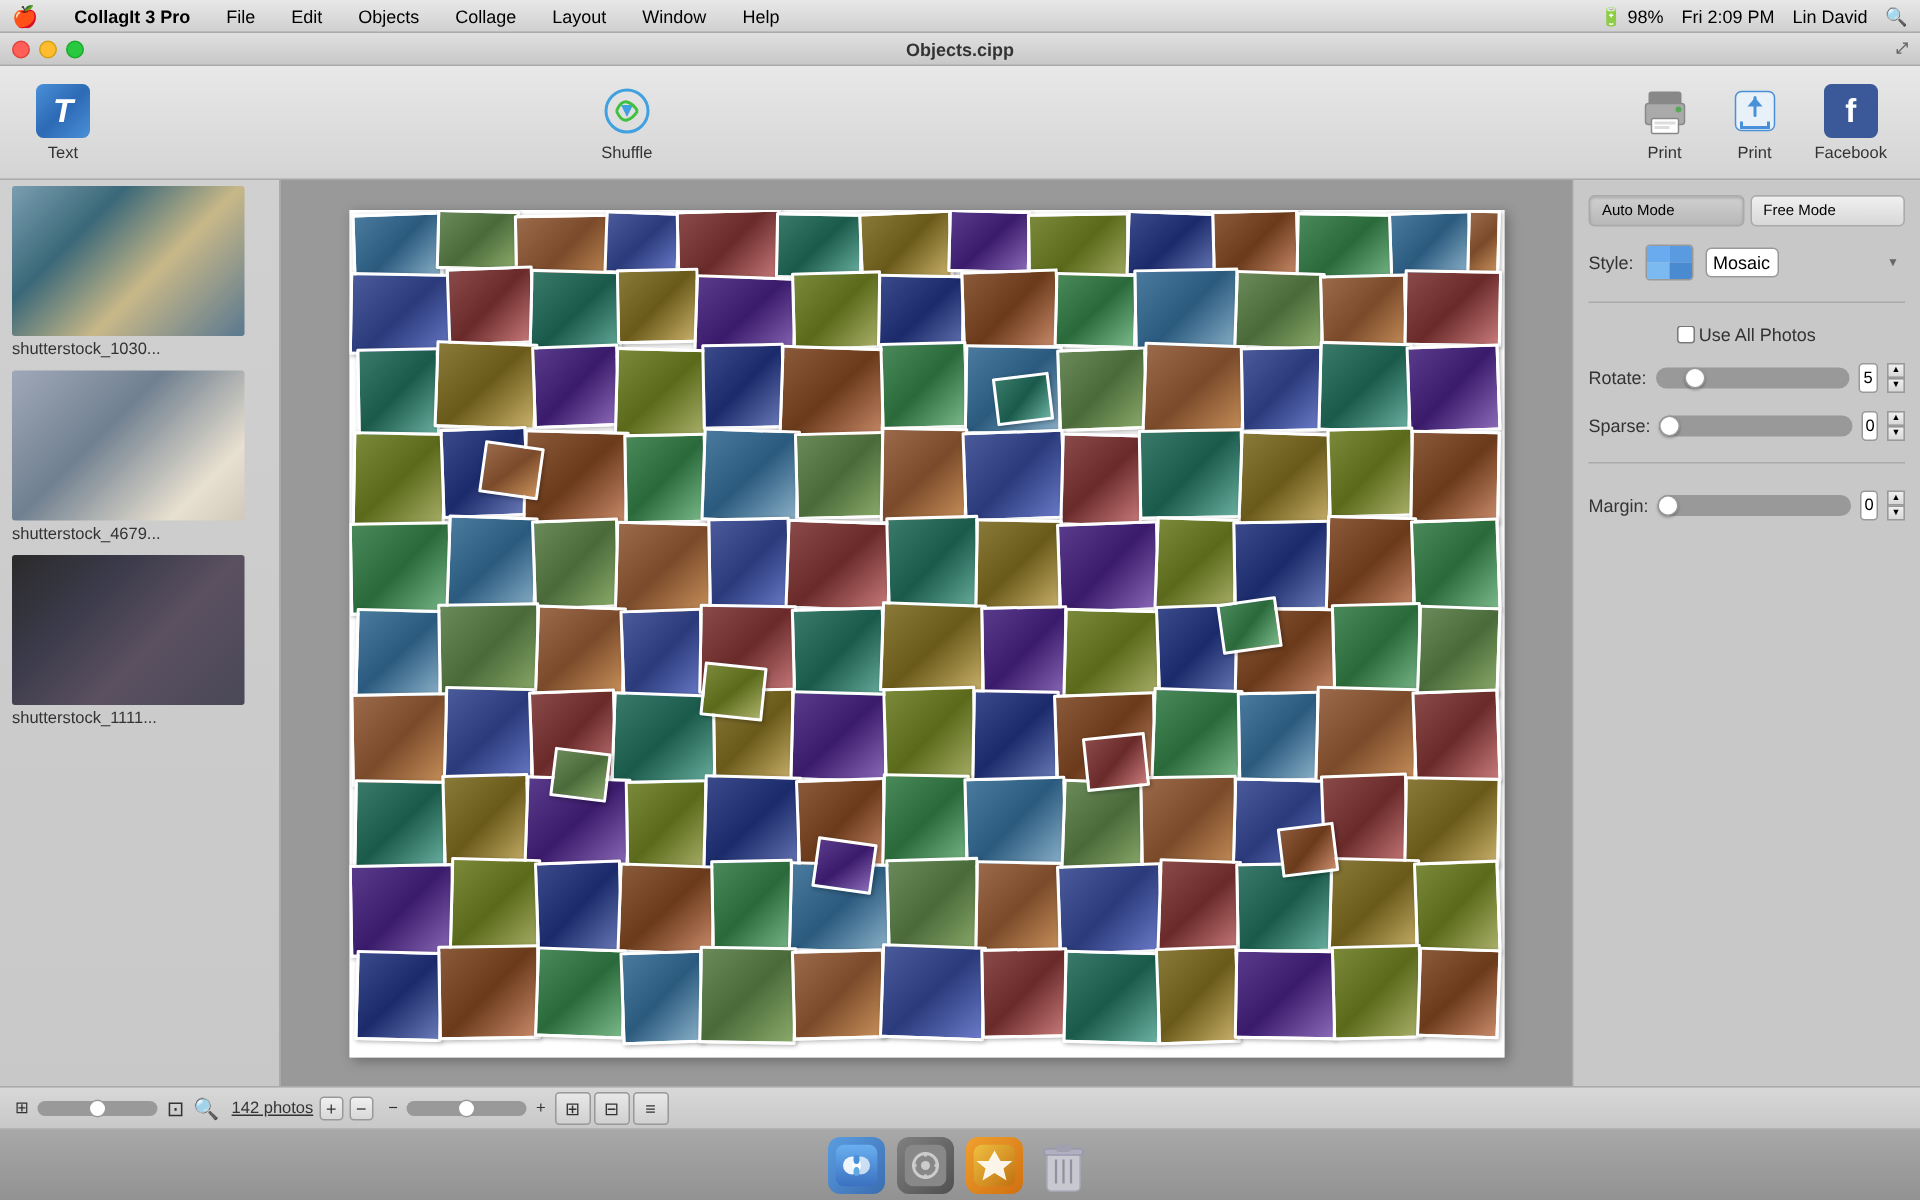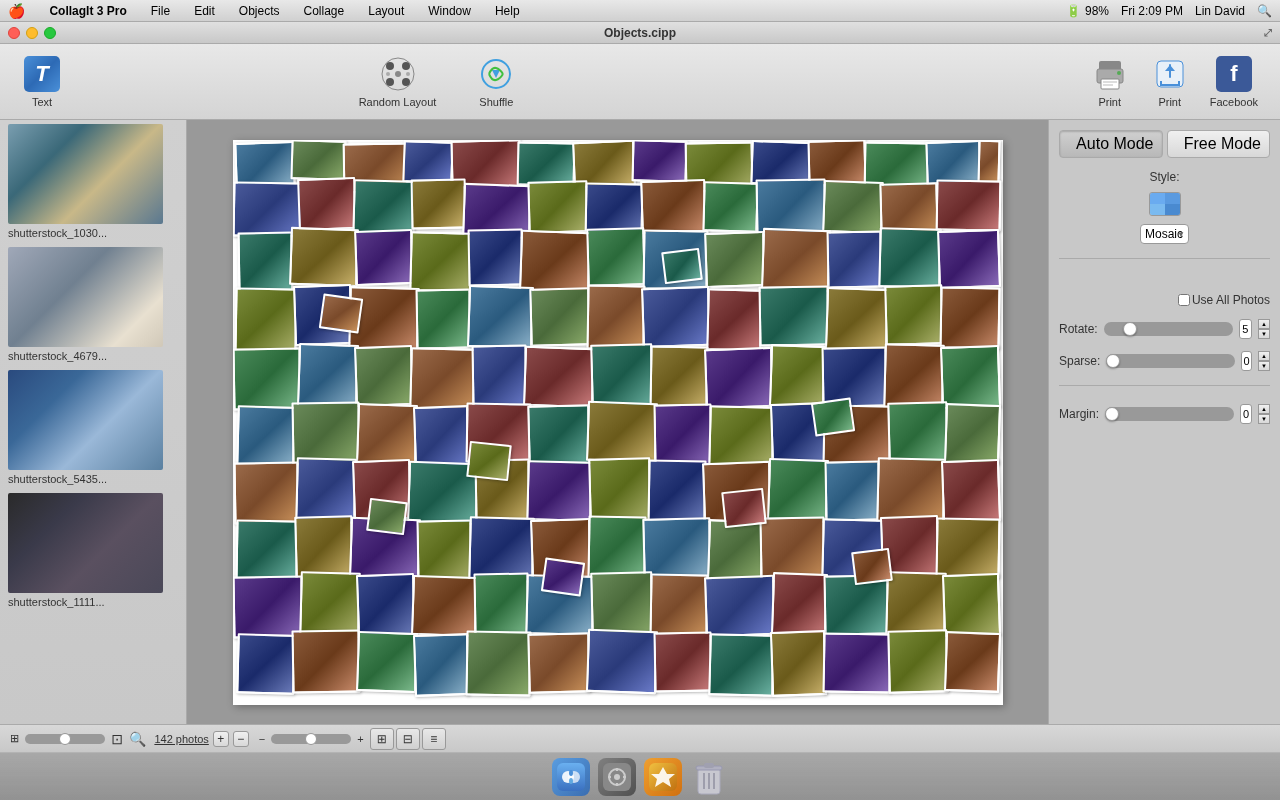--- a/index.html
+++ b/index.html
@@ -190,34 +190,33 @@
       display: flex;
       gap: 4px;
     }
     .mode-btn {
       flex: 1;
       padding: 4px 8px;
       border: 1px solid #aaa;
       border-radius: 4px;
       background: linear-gradient(to bottom, #f0f0f0, #d8d8d8);
       cursor: pointer;
-      font-size: 16px;
-      text-align: right;
+      font-size: 10px;
+      text-align: left;
     }
     .mode-btn.active {
       background: linear-gradient(to bottom, #d0d0d0, #b8b8b8);
       box-shadow: inset 0 1px 2px rgba(0,0,0,0.2);
     }
 
     .style-row {
       display: flex;
       align-items: center;
       gap: 8px;
       margin-top: 4px;
-      flex-direction: column;
     }
     .style-label { font-size: 12px; color: #333; }
     .style-preview {
       width: 32px; height: 24px;
       border: 1px solid #999;
       border-radius: 3px;
       overflow: hidden;
       display: grid;
       grid-template-columns: 1fr 1fr;
       grid-template-rows: 1fr 1fr;
@@ -249,22 +248,22 @@
       transform: translateY(-50%);
       font-size: 8px;
       pointer-events: none;
       color: #666;
     }
 
     .use-all-row {
       display: flex;
       align-items: center;
       gap: 2px;
-      justify-content: flex-end;
-      margin-top: 20px;
+      justify-content: center;
+      margin-top: 0;
     }
     .use-all-row input[type=checkbox] { width: 12px; height: 12px; }
     .use-all-label { font-size: 12px; color: #333; }
 
     .param-row {
       display: flex;
       align-items: center;
       gap: 6px;
       margin-top: 4px;
     }
@@ -460,35 +459,20 @@
 </div>
 
 <div class="toolbar">
   <div class="toolbar-btn">
     <div class="icon-text">T</div>
     <span class="toolbar-btn-label">Text</span>
   </div>
 
   <div class="toolbar-center">
     <div class="toolbar-btn">
-      <div class="icon-random">
-        <svg width="36" height="36" viewBox="0 0 36 36">
-          <circle cx="18" cy="18" r="16" fill="none" stroke="#888" stroke-width="1"></circle>
-          <circle cx="10" cy="10" r="4" fill="#555"></circle>
-          <circle cx="26" cy="10" r="4" fill="#555"></circle>
-          <circle cx="10" cy="26" r="4" fill="#555"></circle>
-          <circle cx="26" cy="26" r="4" fill="#555"></circle>
-          <circle cx="18" cy="18" r="3" fill="#888"></circle>
-          <circle cx="8" cy="18" r="2" fill="#aaa"></circle>
-          <circle cx="28" cy="18" r="2" fill="#aaa"></circle>
-        </svg>
-      </div>
-      <span class="toolbar-btn-label">Random Layout</span>
-    </div>
-    <div class="toolbar-btn">
       <div class="icon-shuffle">
         <svg width="36" height="36" viewBox="0 0 36 36">
           <circle cx="18" cy="18" r="14" fill="none" stroke="#40a0e0" stroke-width="2"></circle>
           <path d="M14 14 L22 14 L18 22 Z" fill="#40a0e0"></path>
           <path d="M11 18 Q14 11 18 12 Q22 13 25 18" fill="none" stroke="#40c040" stroke-width="2"></path>
           <path d="M11 18 Q14 25 18 24 Q22 23 25 18" fill="none" stroke="#40c040" stroke-width="2"></path>
         </svg>
       </div>
       <span class="toolbar-btn-label">Shuffle</span>
     </div>
@@ -529,24 +513,20 @@
 <div class="main-content">
 
   <div class="left-panel">
     <div class="photo-item">
       <div class="photo-thumb pt-1" style="background: linear-gradient(135deg, #7a9eb0 0%, #3a6878 30%, #c8b888 60%, #5a7890 100%);"></div>
       <div class="photo-label">shutterstock_1030...</div>
     </div>
     <div class="photo-item">
       <div class="photo-thumb pt-2" style="background: linear-gradient(135deg, #a0a8b8 0%, #708090 40%, #e8e0d0 80%, #d0c8b8 100%);"></div>
       <div class="photo-label">shutterstock_4679...</div>
-    </div>
-    <div class="photo-item">
-      <div class="photo-thumb pt-3" style="background: linear-gradient(135deg, #2a4a7e 0%, #3a6898 30%, #9ab8d8 60%, #5a80a0 100%);"></div>
-      <div class="photo-label">shutterstock_5435...</div>
     </div>
     <div class="photo-item">
       <div class="photo-thumb pt-4" style="background: linear-gradient(135deg, #2a2a2a 0%, #3a3a4a 30%, #5a5060 60%, #4a4858 100%);"></div>
       <div class="photo-label">shutterstock_1111...</div>
     </div>
   </div>
 
   <div class="canvas-area">
     <div class="collage-canvas">
 

